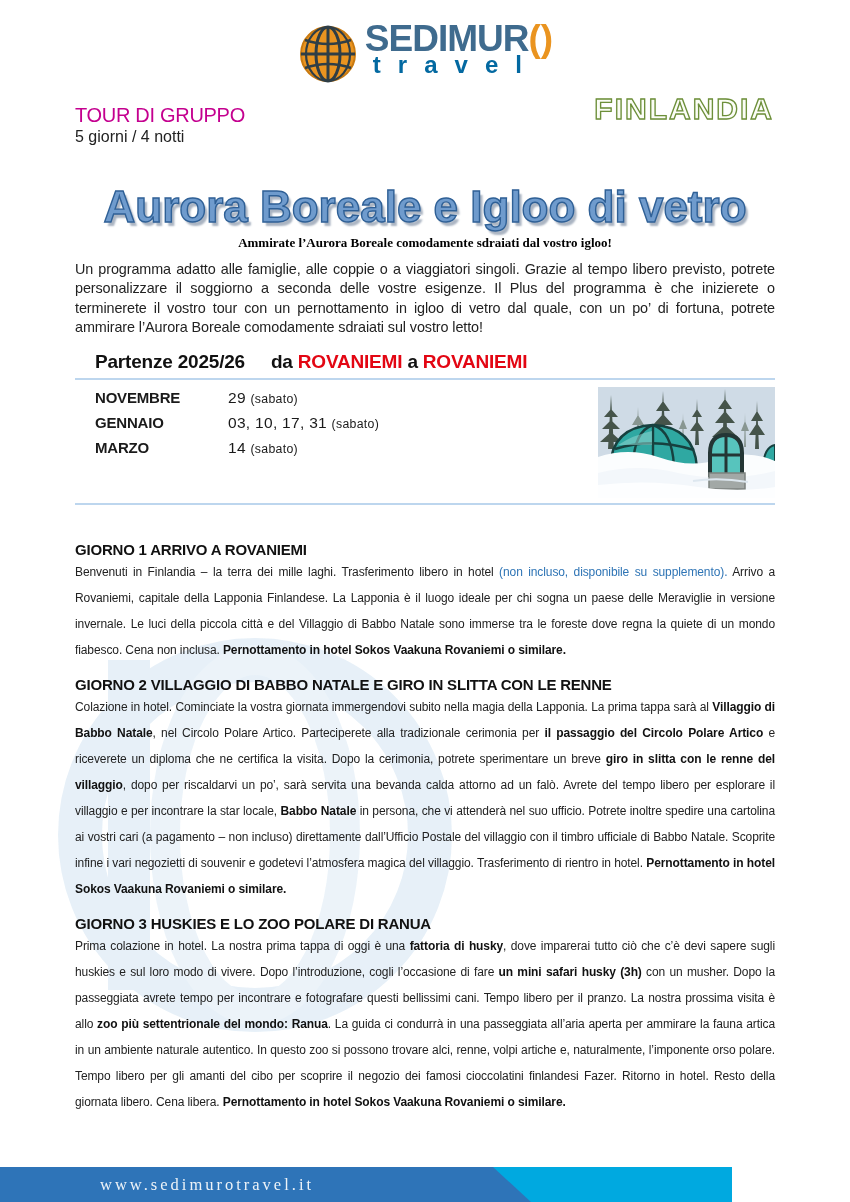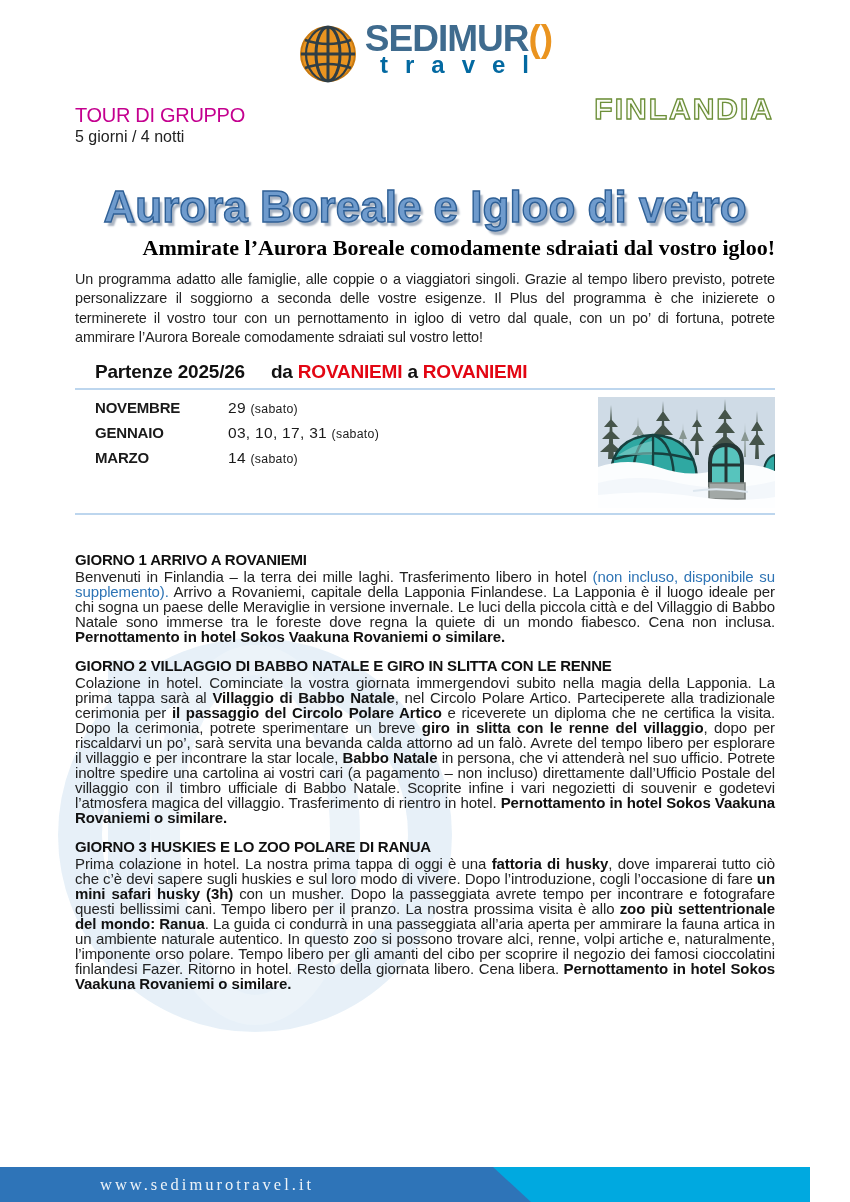--- a/index.html
+++ b/index.html
@@ -13,21 +13,21 @@
     font-family:"Liberation Sans", sans-serif;
     color:#1a1a1a;
   }
   .content { position:relative; z-index:1; padding:0 75px; }
 
   
   .watermark { position:absolute; left:20px; top:620px; z-index:0; opacity:.85; }
 
   
   .logo-row { padding-top:20px; display:flex; justify-content:center; }
-  .logo { display:flex; align-items:flex-start; gap:6px;text-align:center; }
+  .logo { display:flex; align-items:flex-start; gap:6px; }
   .logo-text { line-height:1; }
   .logo-main { font-size:37px; font-weight:800; letter-spacing:-1px; color:#3f6b8e; }
   .logo-paren { font-size:37px; font-weight:800; color:#ea9420; }
   .logo-sub { font-size:24px; font-weight:700; color:#0369a1; letter-spacing:17px; margin-top:-4px; padding-left:8px; }
   .country {
     position:absolute; top:92px; right:76px;
     font-size:30px; font-weight:800; letter-spacing:2px;
     color:#fbfdf6; -webkit-text-stroke:1.3px #6d8f3a;
     text-shadow:0 0 1px #6d8f3a;
   }
@@ -35,23 +35,23 @@
   .duration { font-size:16px; color:#222; margin-top:1px; }
 
   
   .hero-title {
     margin-top:36px; text-align:center;
     font-size:44px; font-weight:700; letter-spacing:0px;
     color:#6f9bcd; -webkit-text-stroke:1.4px #2f6096;
     text-shadow:3px 4px 2px #aab4c2;
   }
   .hero-subtitle {
-    margin-top:3px; text-align:right;
+    margin-top:3px; text-align:center;
     font-family:"Liberation Serif", serif;
-    font-size:22px; font-weight:700; color:#000;
+    font-size:13px; font-weight:700; color:#000;
   }
   .intro {
     margin-top:9px;
     font-size:14.4px; line-height:19.4px; letter-spacing:-0.1px;
     text-align:justify; color:#222;
   }
 
   
   .departures { margin-top:13px; }
   .dep-heading { padding-left:20px; font-size:19px; font-weight:700; letter-spacing:-0.2px; }
@@ -69,28 +69,28 @@
   .seg-blue { color:#2e74b5; }
   .seg-bluecaps { color:#2e74b5; font-size:13.5px; }
   .dep-photo { flex:0 0 auto; width:177px; height:111px; margin-top:7px; }
   .dep-photo svg { display:block; }
 
   
   .days { margin-top:36px; }
   .day { margin-bottom:13px; }
   .day-heading { font-size:15px; font-weight:800; letter-spacing:-0.2px; color:#111; }
   .day-body {
-    font-size:15px; line-height:15px; letter-spacing:-0.1px;
+    font-size:12px; line-height:26px; letter-spacing:-0.1px;
     text-align:justify; color:#222; margin-top:1px;
   }
   .seg-b { font-weight:700; color:#111; }
 
   
   .footer {
-    position:absolute; left:0; bottom:0; width:810px; height:35px;
+    position:absolute; left:0; bottom:0; width:732px; height:35px;
     background:#00a9e0; z-index:2;
   }
   .footer-left {
     position:absolute; inset:0;
     background:#2e74b8;
     clip-path:polygon(0 0, 493px 0, 531px 100%, 0 100%);
   }
   .footer-site {
     position:absolute; left:100px; top:0; line-height:35px;
     font-family:"Liberation Serif", serif;

